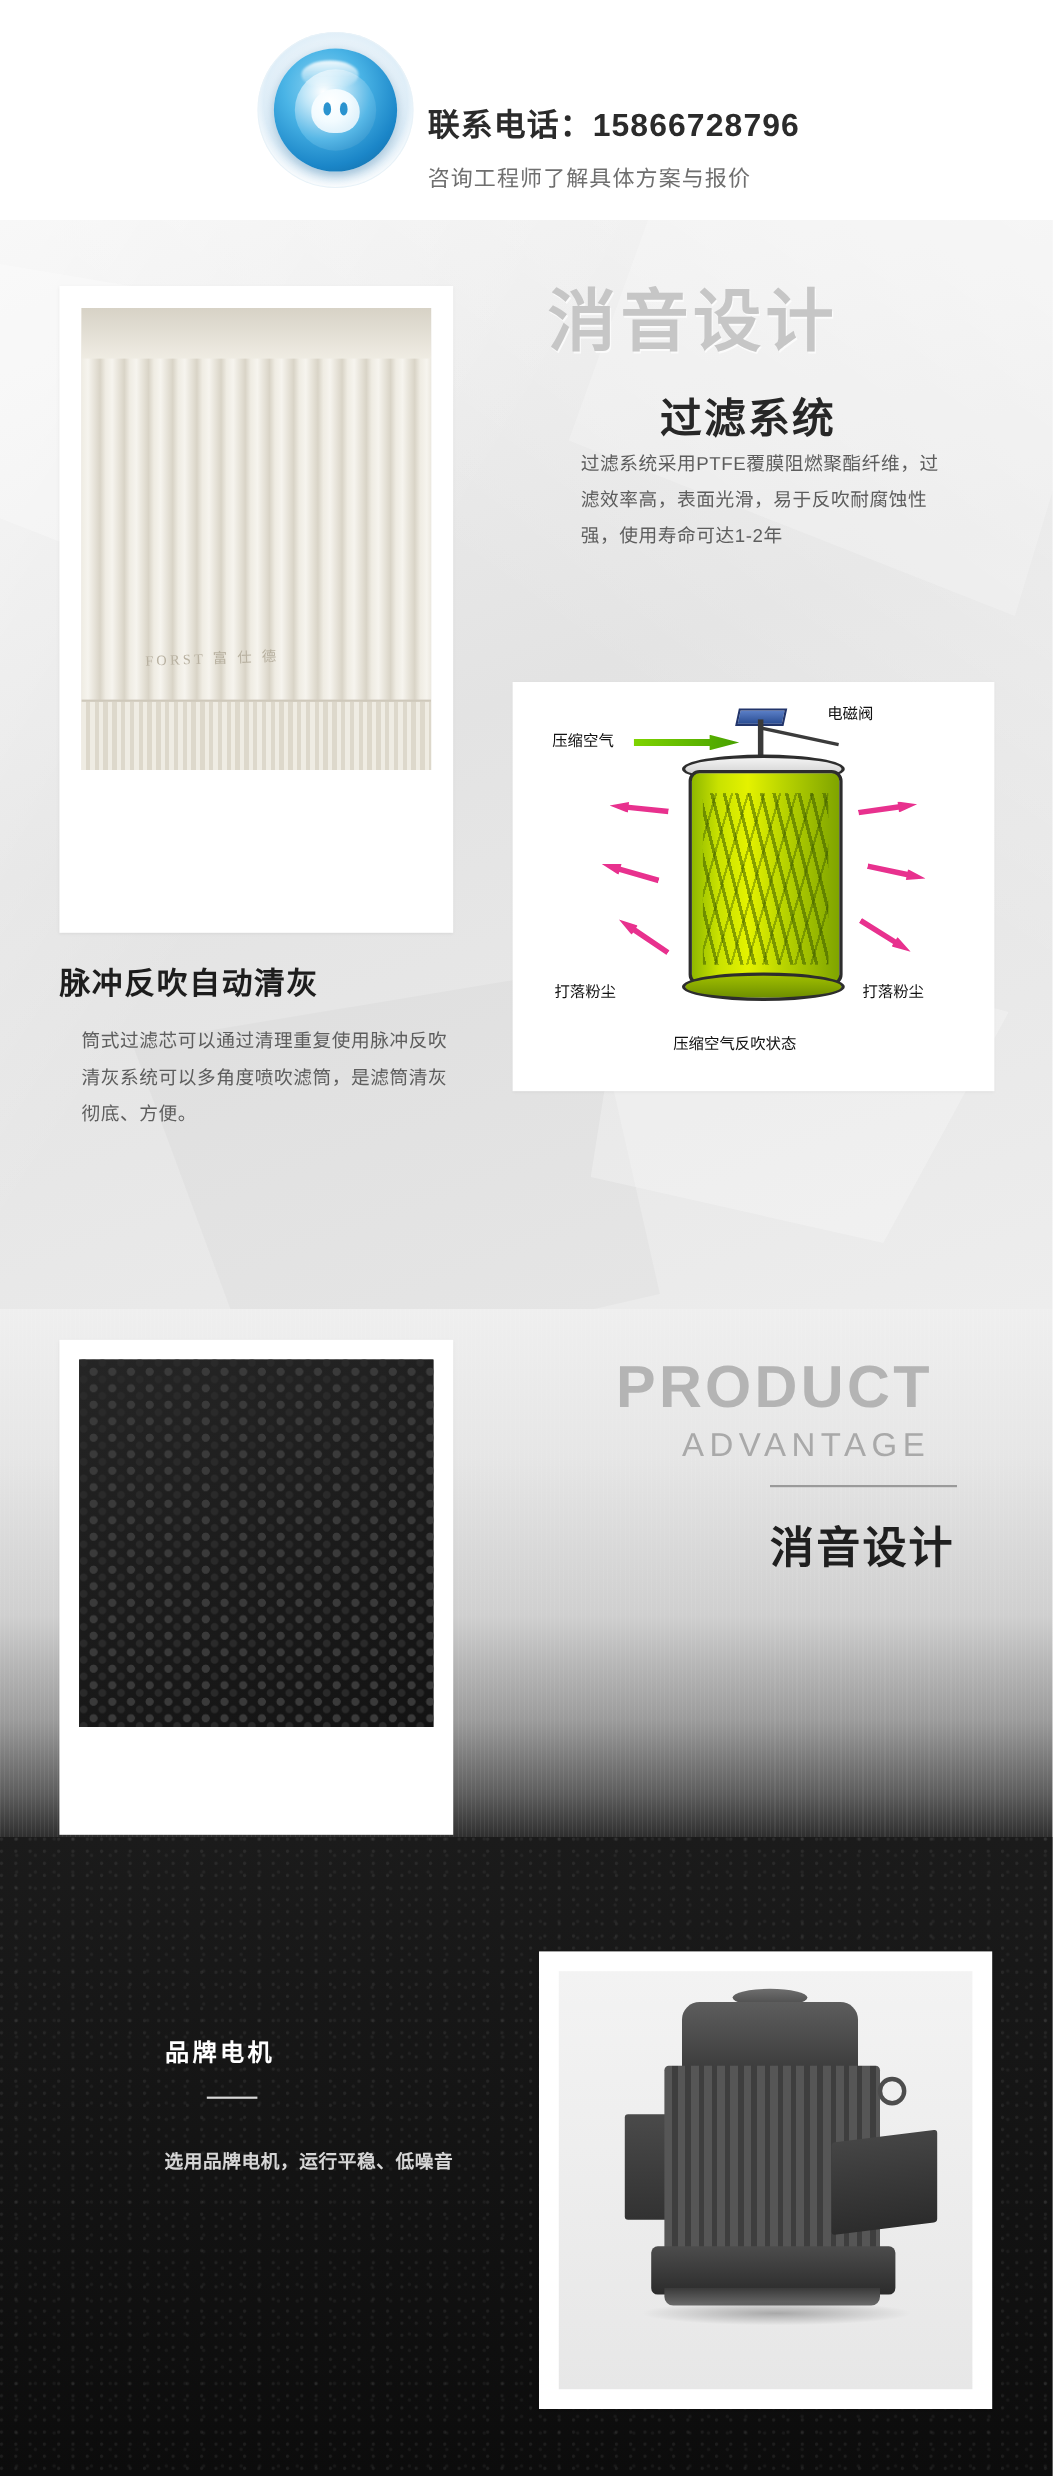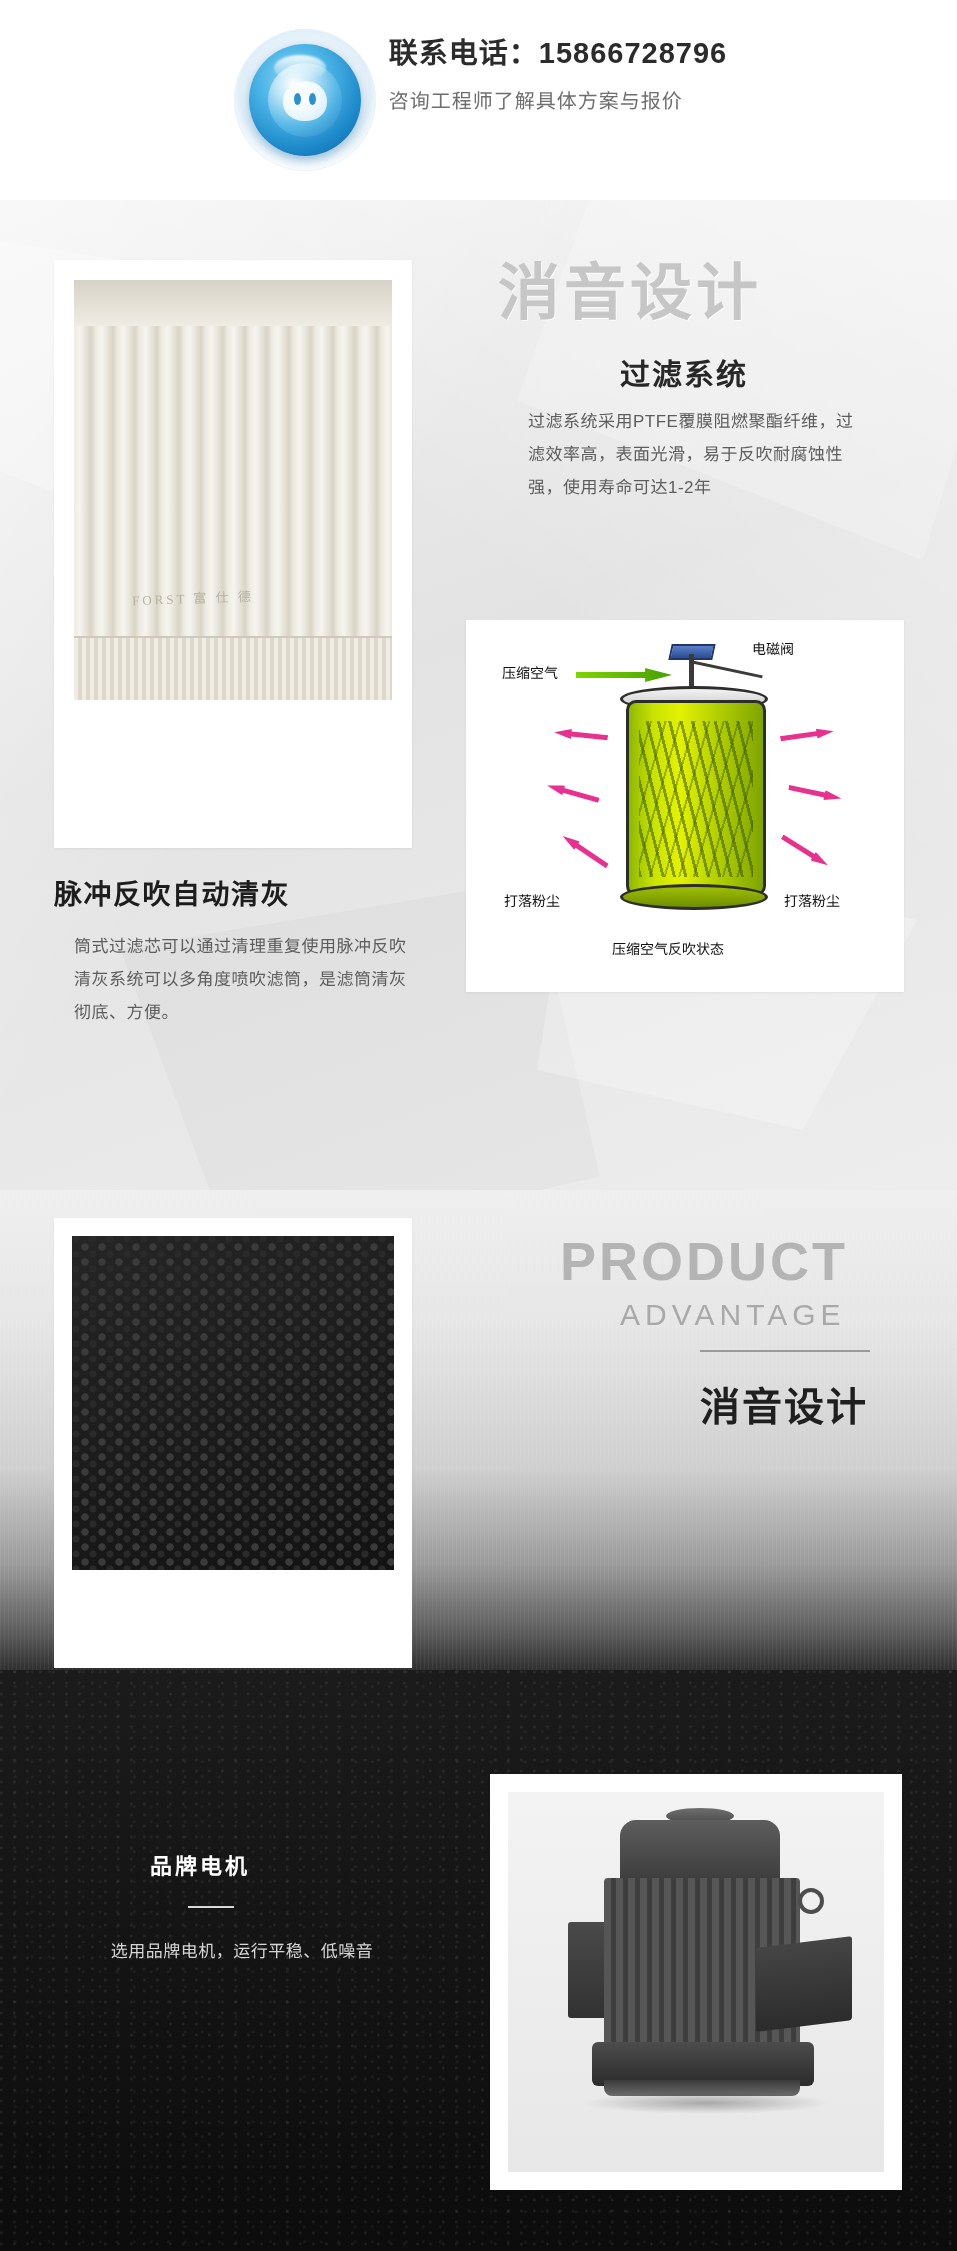--- a/index.html
+++ b/index.html
@@ -20,21 +20,21 @@
     position: absolute;
     left: 0; top: 0;
     width: 957px; height: 200px;
     background: #ffffff;
     display: flex;
     align-items: center;
     justify-content: center;
   }
   .header-inner {
     display: flex;
-    align-items: flex-start;
+    align-items: flex-end;
     gap: 9px;
   }
   .logo-wrap {
     position: relative;
     width: 150px; height: 150px;
     display: flex; align-items: center; justify-content: center;
   }
   .logo-outer {
     position: absolute;
     width: 142px; height: 142px;
@@ -162,25 +162,24 @@
     left: 498px; top: 42px;
     font-size: 62px;
     font-weight: bold;
     color: #c6c6c6;
     letter-spacing: 4px;
     text-shadow: 1px 1px 0 rgba(255,255,255,.7);
   }
   .h-sub-dark {
     position: absolute;
     left: 600px; top: 150px;
-    font-size: 30px;
+    font-size: 38px;
     font-weight: bold;
     color: #272727;
     letter-spacing: 2px;
-    margin-left: 20px;
   }
   .p-body {
     font-size: 17px;
     line-height: 1.95;
     color: #5d5d5d;
     letter-spacing: .5px;
   }
   .p-filter {
     position: absolute;
     left: 528px; top: 205px;
@@ -353,27 +352,28 @@
     letter-spacing: 3px;
   }
   .rule-white {
     position: absolute;
     left: 188px; top: 236px;
     width: 46px; height: 2px;
     background: #d8d8d8;
   }
   .p-motor {
     position: absolute;
-    left: 72px; top: 266px;
+    left: 72px; top: 280px;
     width: 340px;
     font-size: 17px;
     line-height: 1.9;
     color: #d6d6d6;
     letter-spacing: .5px;
-    text-align: center;
+    text-align: right;
+    font-weight: bold;
   }
   .card-motor { position: absolute; left: 490px; top: 104px; width: 412px; height: 416px; padding: 18px; background:#fff; }
   .photo-motor {
     height: 380px;
     background: linear-gradient(180deg,#f3f3f3,#e7e7e7);
     position: relative;
     overflow: hidden;
   }
   .m-cap {
     position: absolute; left: 112px; top: 28px;

